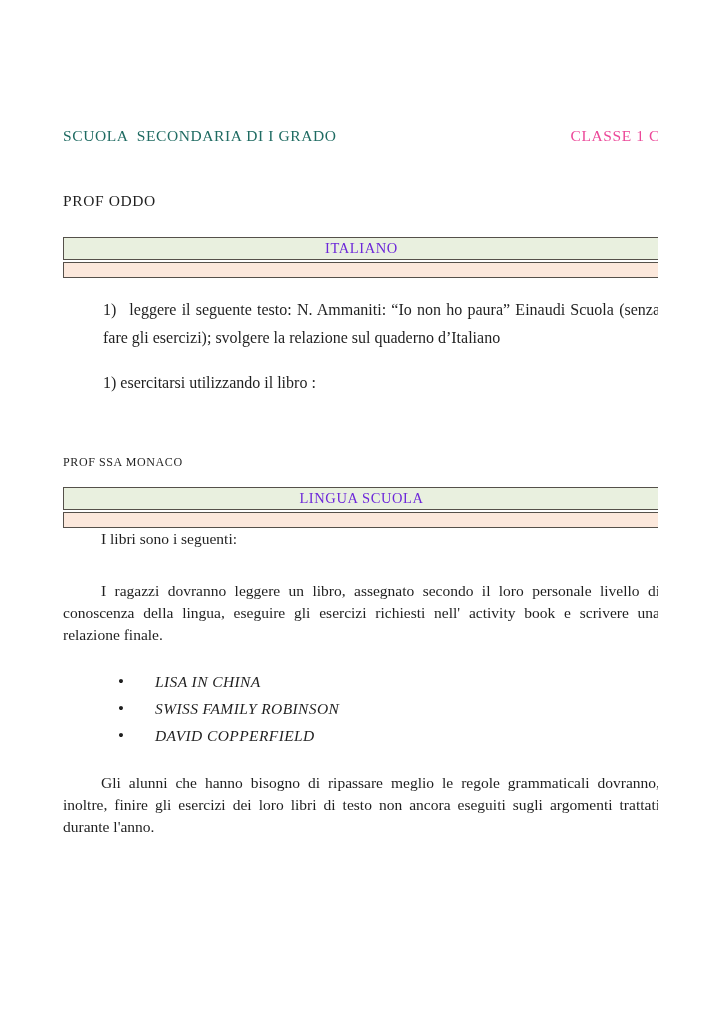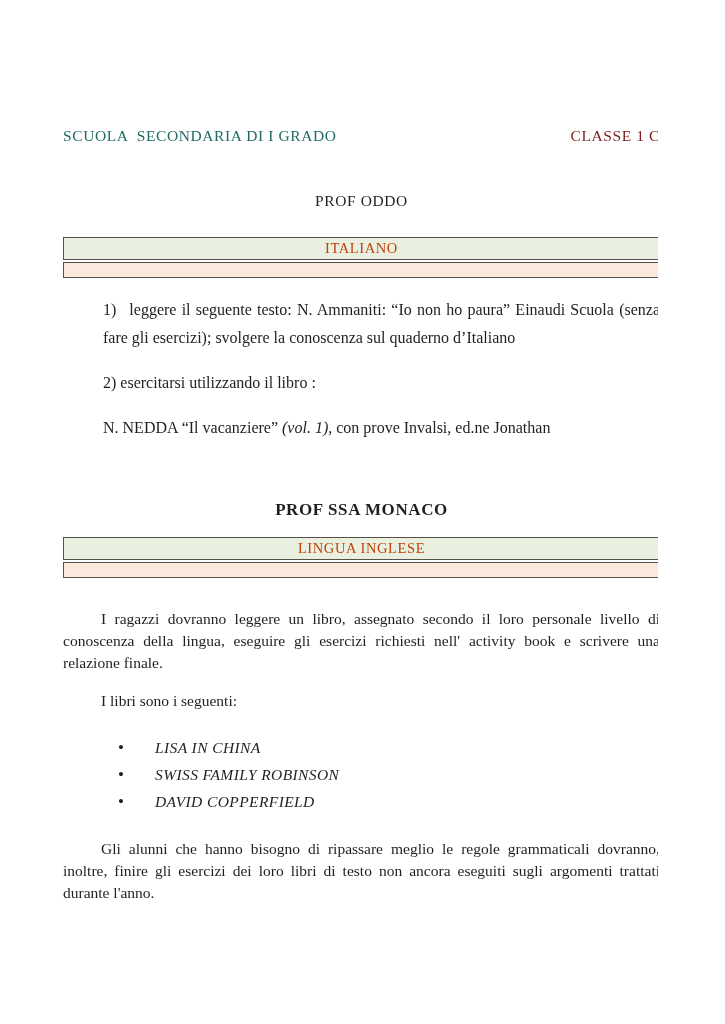--- a/index.html
+++ b/index.html
@@ -28,42 +28,42 @@
   .doc-header {
     padding-top: 86px;
     display: flex;
     justify-content: space-between;
     align-items: baseline;
     font-size: 15.5px;
     letter-spacing: 0.6px;
     white-space: pre-wrap;
   }
   .school-name { color: #1f6b62; }
-  .class-label { color: #7f1d1d; }
+  .class-label { color: #ec4899; }
 
   .teacher-center {
     margin-top: 47px;
-    text-align: center;
+    text-align: left;
     font-size: 15.5px;
     letter-spacing: 0.6px;
   }
-  .teacher-center.small { font-size: 17px; font-weight: bold; }
+  .teacher-center.small { font-size: 12px; }
 
   
   .banner { margin-top: 27px; }
   .banner .row-title {
     height: 23px;
     background: #e9f0df;               
     border: 1px solid #55504a;         
     display: flex;
     align-items: center;
     justify-content: center;
     font-size: 14.5px;
     letter-spacing: 0.6px;
-    color: #c2410c;
+    color: #6d28d9;
   }
   .banner .row-accent {
     height: 16px;
     margin-top: 2px;
     background: #fce8dc;               
     border: 1px solid #55504a;
   }
 
   .intro-line {
     margin-top: 35px;
@@ -138,36 +138,35 @@
     </div>
 
     <div class="teacher-center">PROF ODDO</div>
 
     <div class="banner">
       <div class="row-title">ITALIANO</div>
       <div class="row-accent"></div>
     </div>
 
 
-    <p class="indent-block justified mt-first"><span class="list-marker">1)</span><span>leggere il seguente testo: N. Ammaniti: “Io non ho paura” Einaudi Scuola (senza fare gli esercizi); svolgere la conoscenza sul quaderno d’Italiano</span></p>
+    <p class="indent-block justified mt-first"><span class="list-marker">1)</span><span>leggere il seguente testo: N. Ammaniti: “Io non ho paura” Einaudi Scuola (senza fare gli esercizi); svolgere la relazione sul quaderno d’Italiano</span></p>
 
-    <p class="indent-block mt-item">2) esercitarsi utilizzando il libro :</p>
+    <p class="indent-block mt-item">1) esercitarsi utilizzando il libro :</p>
 
-    <p class="indent-block mt-item"><span>N. NEDDA “Il vacanziere” </span><span class="italic">(vol. 1)</span><span>, con prove Invalsi, ed.ne Jonathan</span></p>
 
 
     <div class="teacher-center small" style="margin-top:58px;">PROF SSA MONACO</div>
 
     <div class="banner second">
-      <div class="row-title">LINGUA INGLESE</div>
+      <div class="row-title">LINGUA SCUOLA</div>
       <div class="row-accent"></div>
     </div>
 
+    <p class="eng-para follow">I libri sono i seguenti:</p>
     <p class="eng-para">I ragazzi dovranno leggere un libro, assegnato secondo il loro personale livello di conoscenza della lingua, eseguire gli esercizi richiesti nell' activity book e scrivere una relazione finale.</p>
-    <p class="eng-para follow">I libri sono i seguenti:</p>
 
     <ul class="books-list">
       <li>
         <span class="bullet-dot">•</span>
         <span class="book-title">LISA IN CHINA</span>
       </li>
       <li>
         <span class="bullet-dot">•</span>
         <span class="book-title">SWISS FAMILY ROBINSON</span>
       </li>

